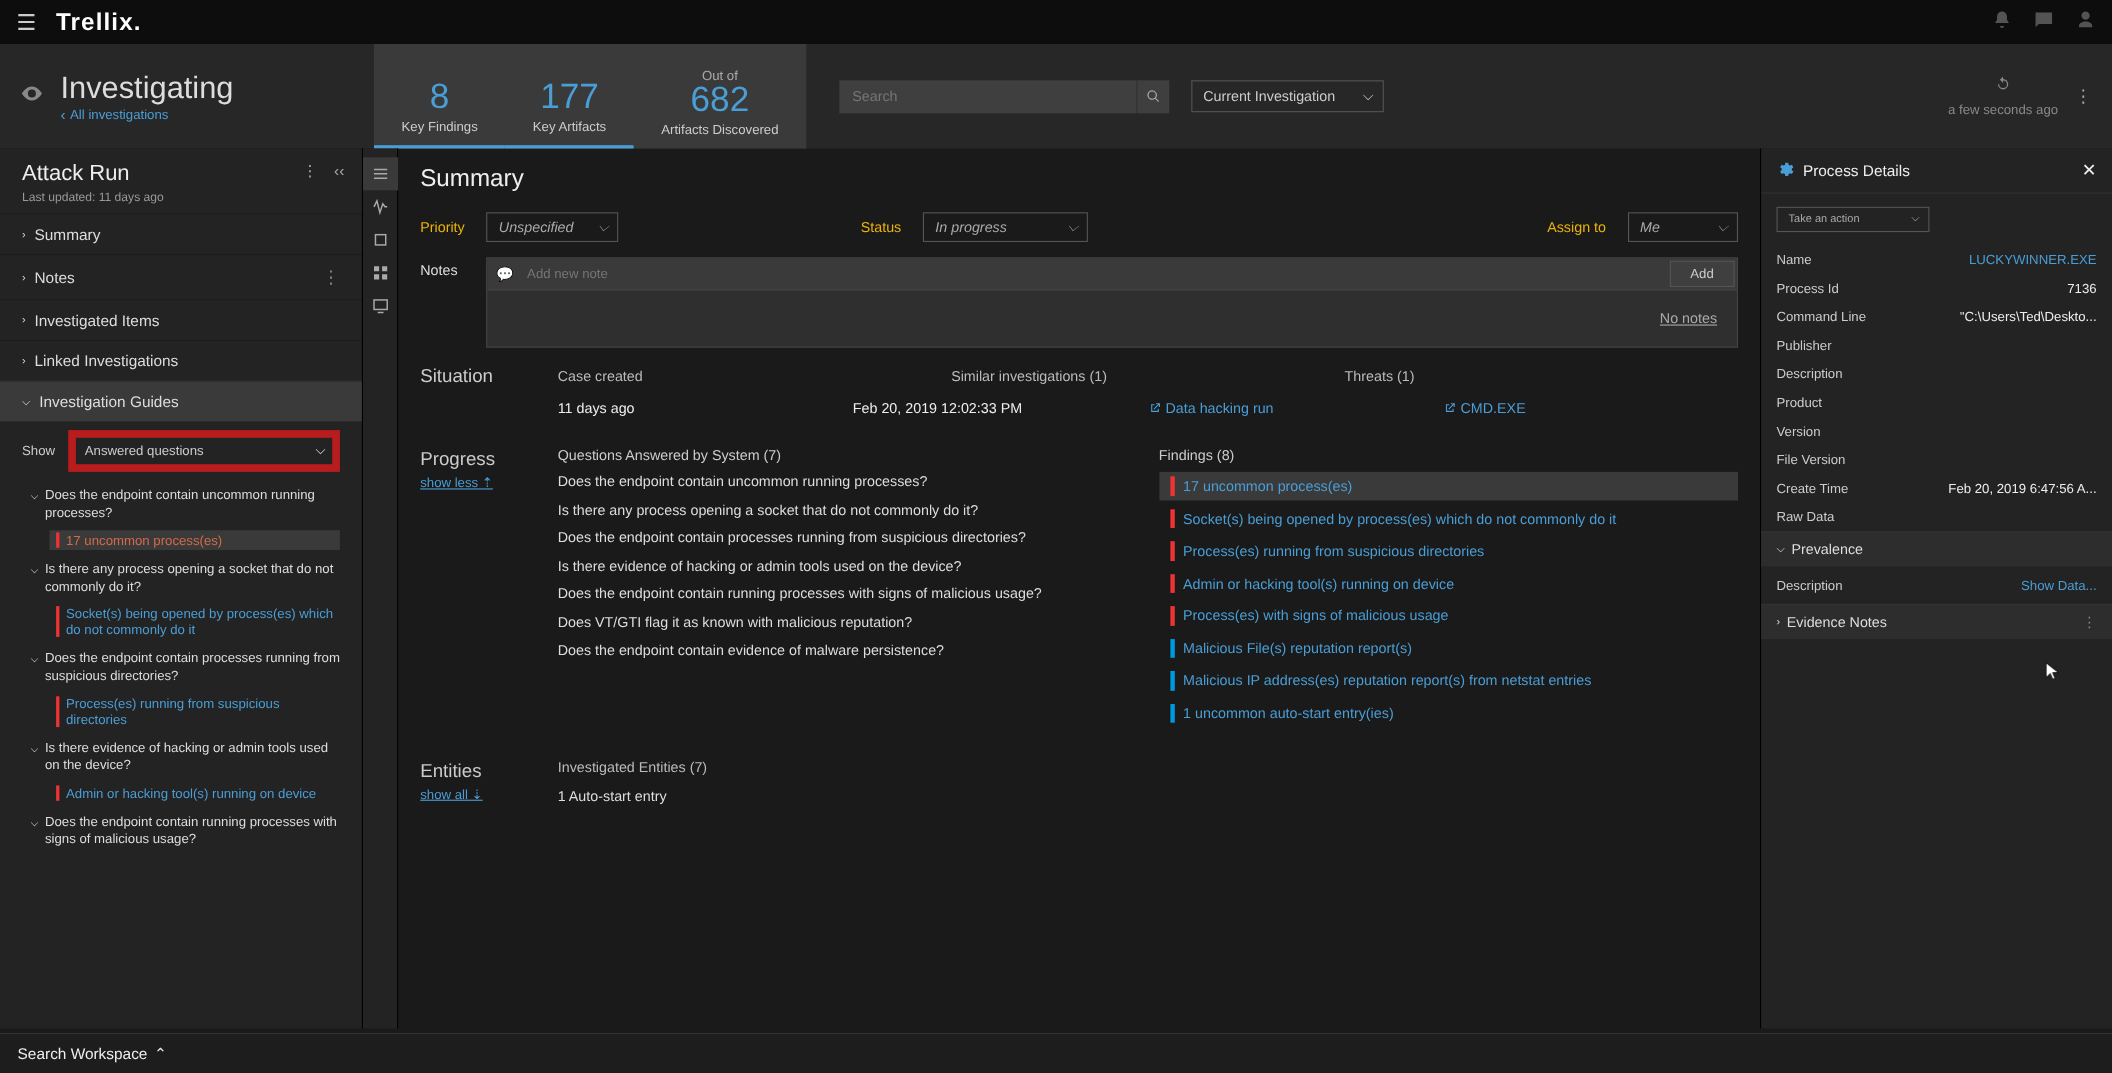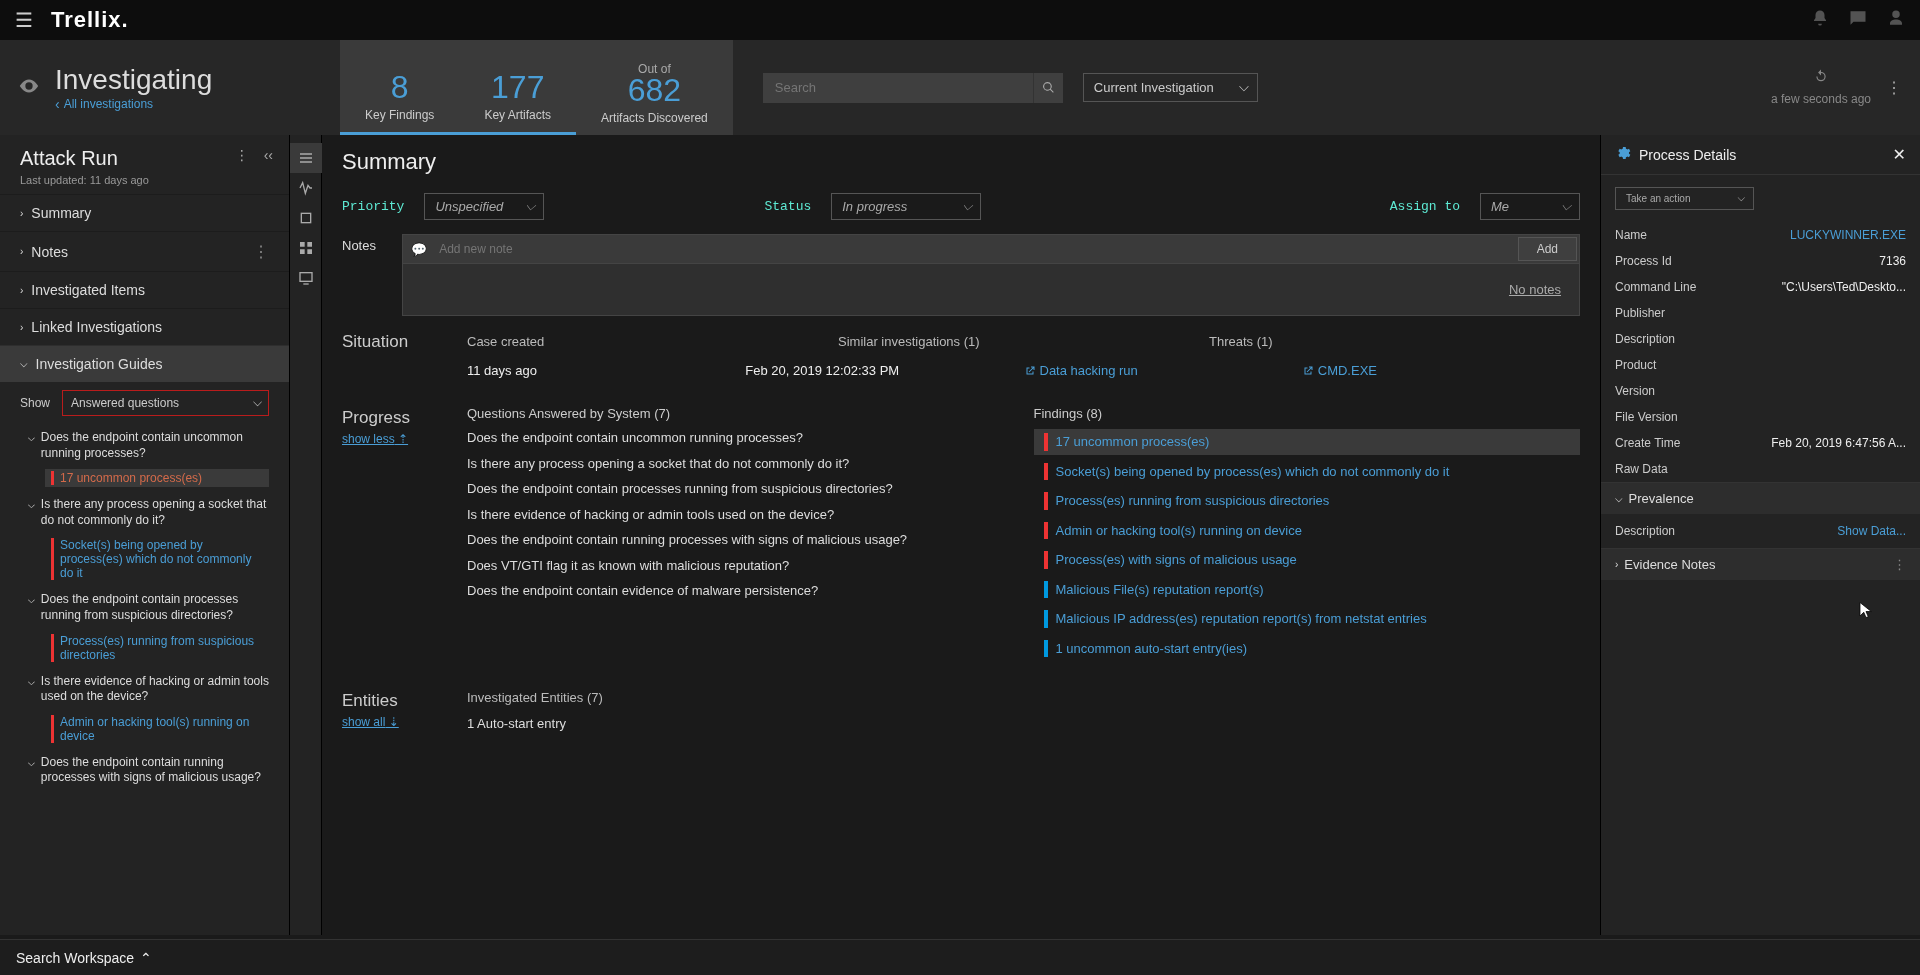--- a/index.html
+++ b/index.html
@@ -40,32 +40,32 @@
 
 .refreshinfo { margin-left: auto; margin-right: 15px; text-align: center; }
 .refreshinfo .ri { font-size: 12px; color: #888; }
 .refreshinfo svg { width: 14px; height: 14px; fill: #888; margin-bottom: 5px;}
 .hdrmore { margin-right: 18px; cursor:pointer; color:#aaa; }
 
 
 .cols { display: flex; height: 800px; }
 
 
-.sidebar { width: 290px; background: #232323; border-right: 1px solid #000; display: flex; flex-direction: column; overflow-y: auto; }
+.sidebar { width: 330px; background: #232323; border-right: 1px solid #000; display: flex; flex-direction: column; overflow-y: auto; }
 .sbhead { padding: 12px 16px 8px 20px; display: flex; align-items: flex-start; background:#232323;}
 .sbhead .t1 { font-size: 20px; color: #eee; font-weight: 400; }
 .sbhead .t2 { font-size: 11px; color: #999; margin-top: 4px;}
 .sbhead .ctrls { margin-left: auto; display:flex; gap:15px; color:#aaa; }
 .sbhead .ctrls span { cursor:pointer; font-size:14px;}
 .sbsection { padding: 10px 20px; font-size: 14px; color: #ddd; cursor: pointer; display:flex; align-items:center; border-top:1px solid rgba(0,0,0,.2);}
 .sbsection.expanded { background: #3a3a3a; }
 .sbsection .cv { margin-right:8px; font-size:10px;}
 .sbsection .more { margin-left:auto; font-size:16px; color:#888;}
 .sbshow { padding: 8px 20px; display:flex; align-items:center; gap:12px; font-size:12px;}
-.sbshow .drop { border:1px solid #b91c1c; padding:5px 46px 5px 8px; flex:1; position:relative; cursor:pointer;}
+.sbshow .drop { border:7px solid #b91c1c; padding:5px 46px 5px 8px; flex:1; position:relative; cursor:pointer;}
 .sbshow .drop::after { content:"⌵"; position:absolute; right:6px; top:4px;}
 
 .guide-q { padding: 6px 20px 4px 28px; font-size: 12px; color: #ddd; line-height: 1.3; display:flex; align-items:flex-start; gap:6px;}
 .guide-q .cv { font-size:9px; margin-top:3px;}
 .guide-finding { margin: 4px 20px 4px 45px; font-size: 12px; padding: 2px 6px; display:flex; align-items:flex-start;}
 .guide-finding .bar { width:3px; align-self:stretch; min-height:14px; margin-right:6px; flex-shrink:0;}
 .guide-finding.red .bar { background:#e33; }
 .guide-finding.hl { background:#3a3a3a; }
 .guide-finding a { color:#4a9ed6; }
 .guide-finding.hl a { color:#d36a4a; }
@@ -74,21 +74,21 @@
 .iconrail { width: 32px; background: #232323; display:flex; flex-direction:column; padding-top:8px; border-right:1px solid #000;}
 .iconrail .ri { width:32px; height:30px; display:flex; align-items:center; justify-content:center; cursor:pointer;}
 .iconrail .ri.sel { background:#3a3a3a; }
 .iconrail svg { width:16px; height:16px; fill:#aaa; }
 
 
 .center { flex: 1; padding: 14px 20px 0 20px; overflow-y: auto; color:#ddd;}
 .center h1 { font-size: 22px; font-weight: 400; color:#eee; margin-bottom:18px;}
 
 .row.form { display:flex; align-items:center; gap:20px; font-size:13px; margin-bottom:14px; }
-.row.form label { color:#5eead4;font-family:Liberation Mono, monospace; }
+.row.form label { color:#eab308; }
 .fsel { border:1px solid #555; padding:5px 30px 5px 10px; font-size:13px; color:#aaa; position:relative; cursor:pointer; min-width:120px;font-style:italic;}
 .fsel::after { content:"⌵"; position:absolute; right:8px; top:4px; color:#888;}
 .fgap { flex: 0 0 180px; }
 
 .notesrow { display:flex; font-size:13px; margin-bottom:14px;}
 .notesrow label { width:60px; padding-top:4px;}
 .notesbox { flex:1; border:1px solid #444; background:#2f2f2f;}
 .notesbox .addrow { display:flex; align-items:center; background:#3a3a3a; border-bottom:1px solid #444;}
 .notesbox .addrow .nicon { padding: 0 8px; }
 .notesbox .addrow input { flex:1; background:transparent; border:none; color:#aaa; padding:6px 4px; font-size:12px; outline:none;}

